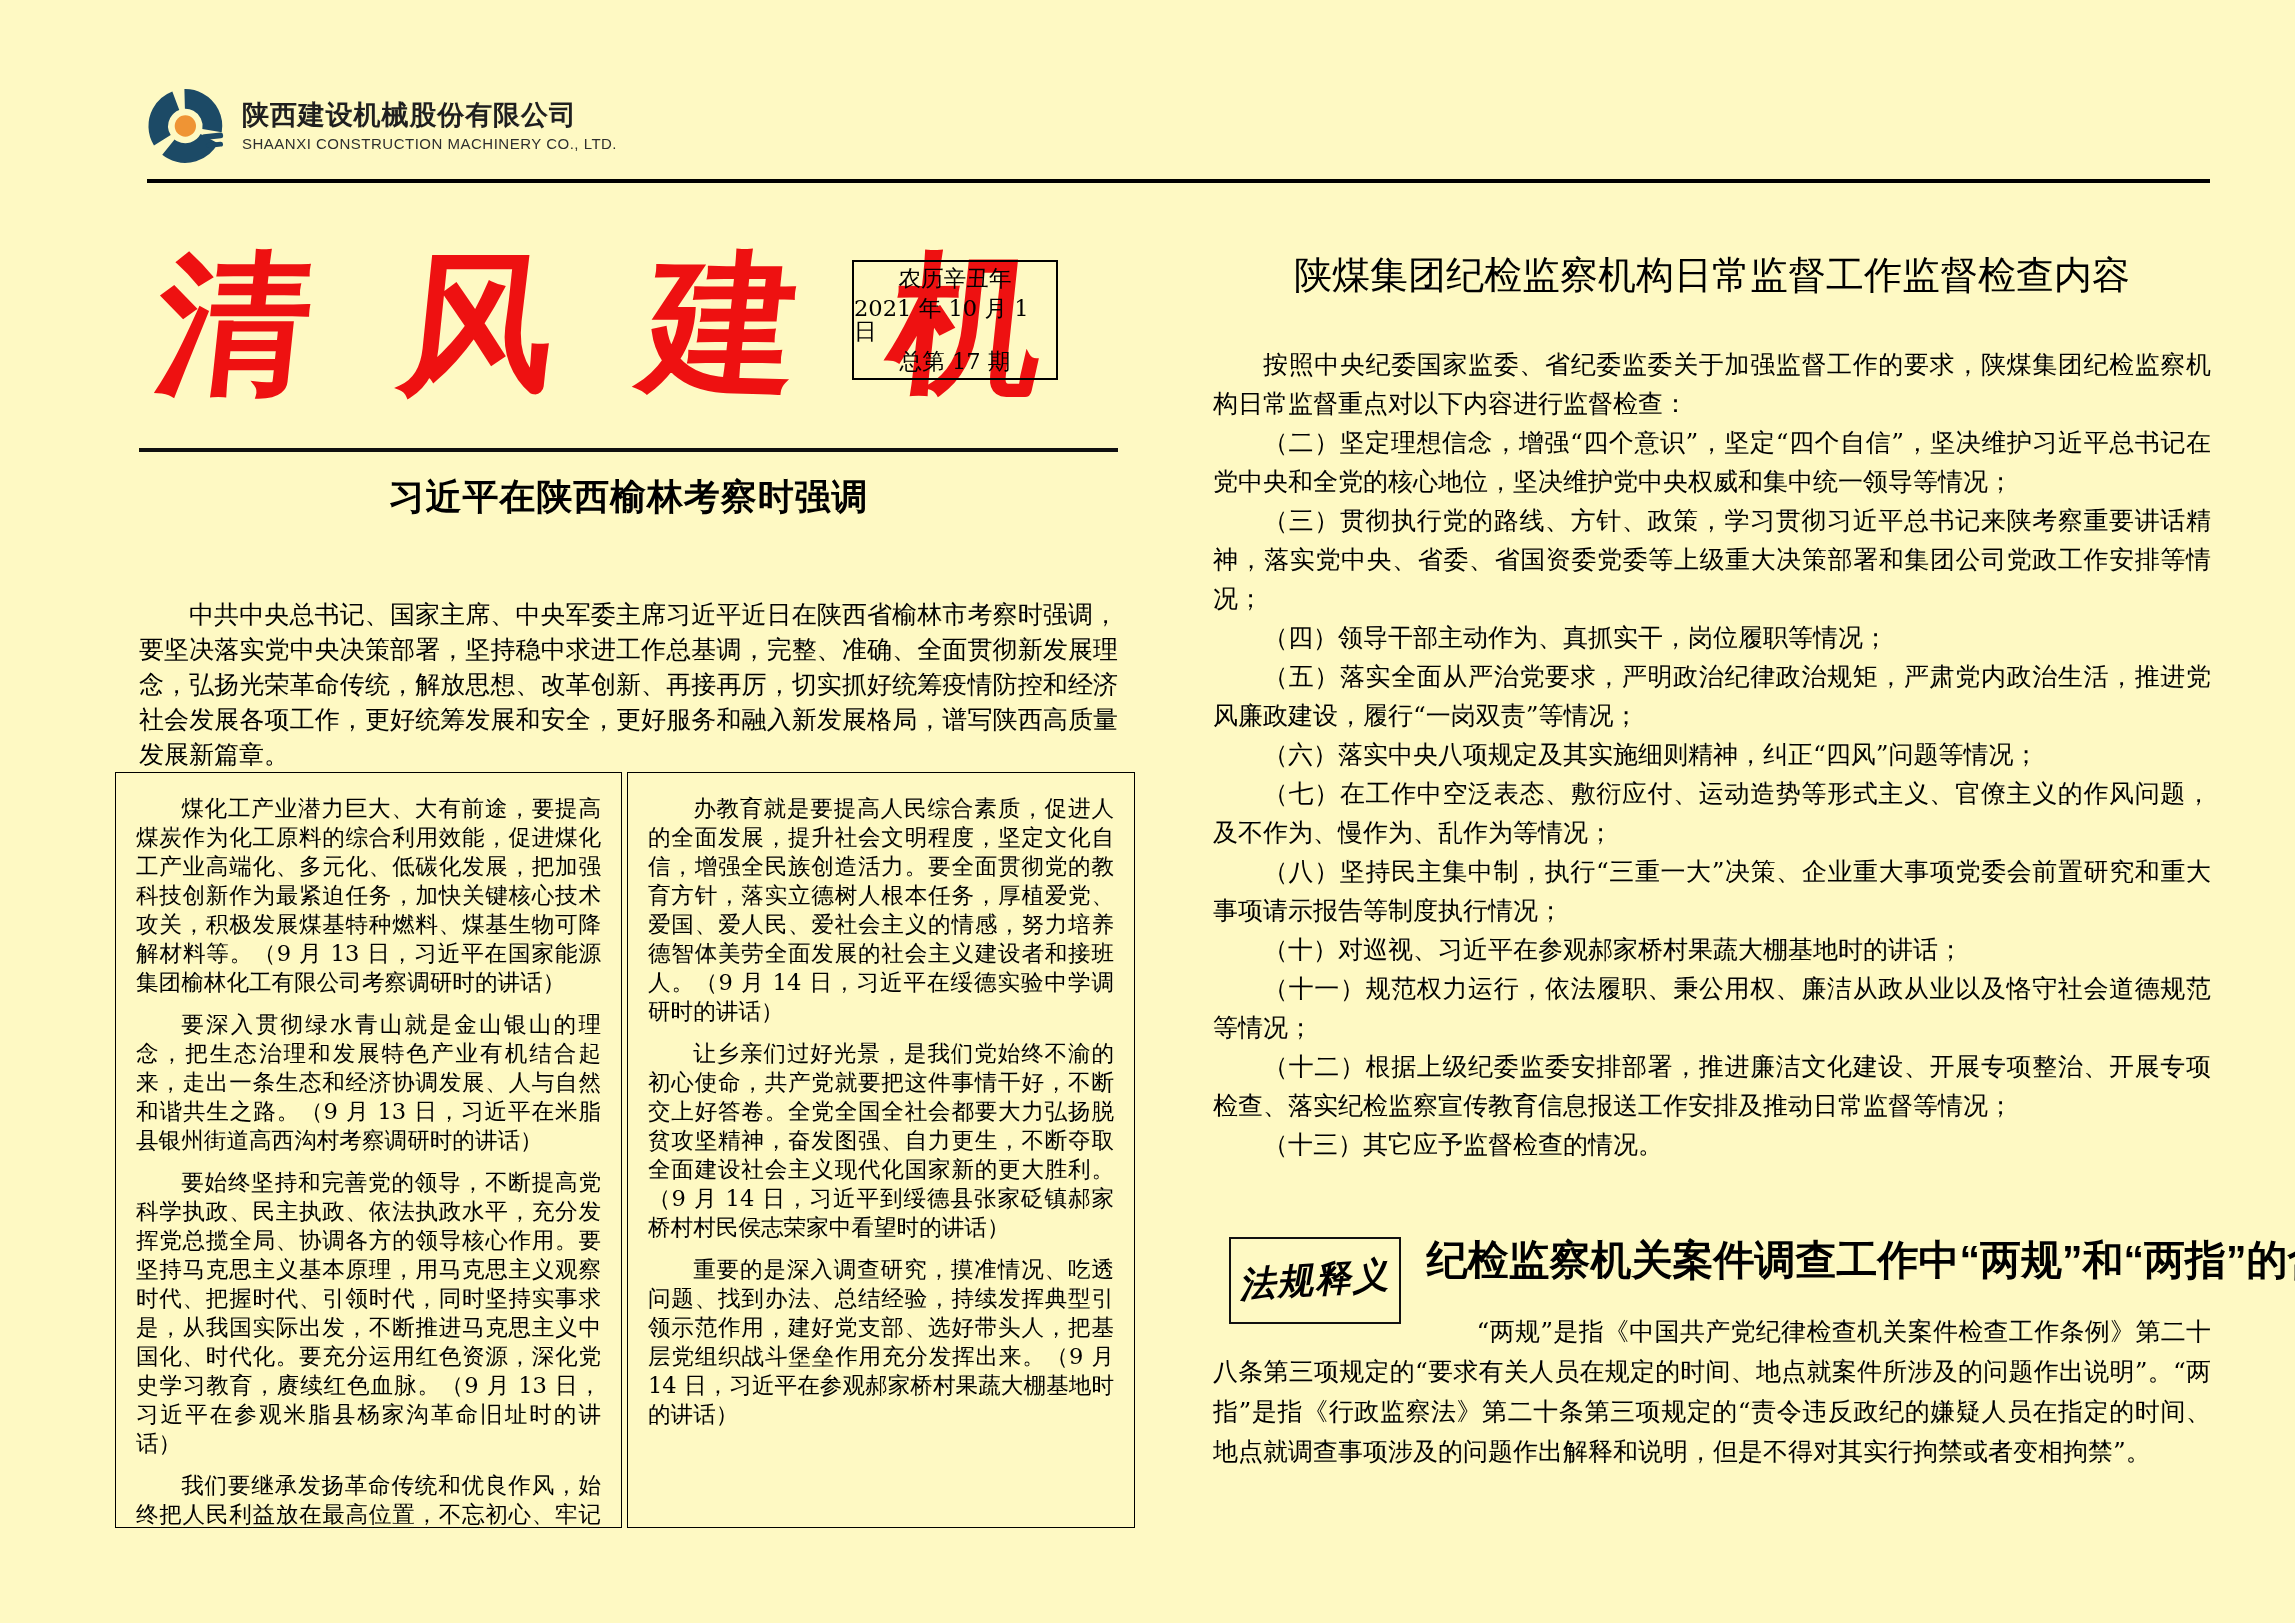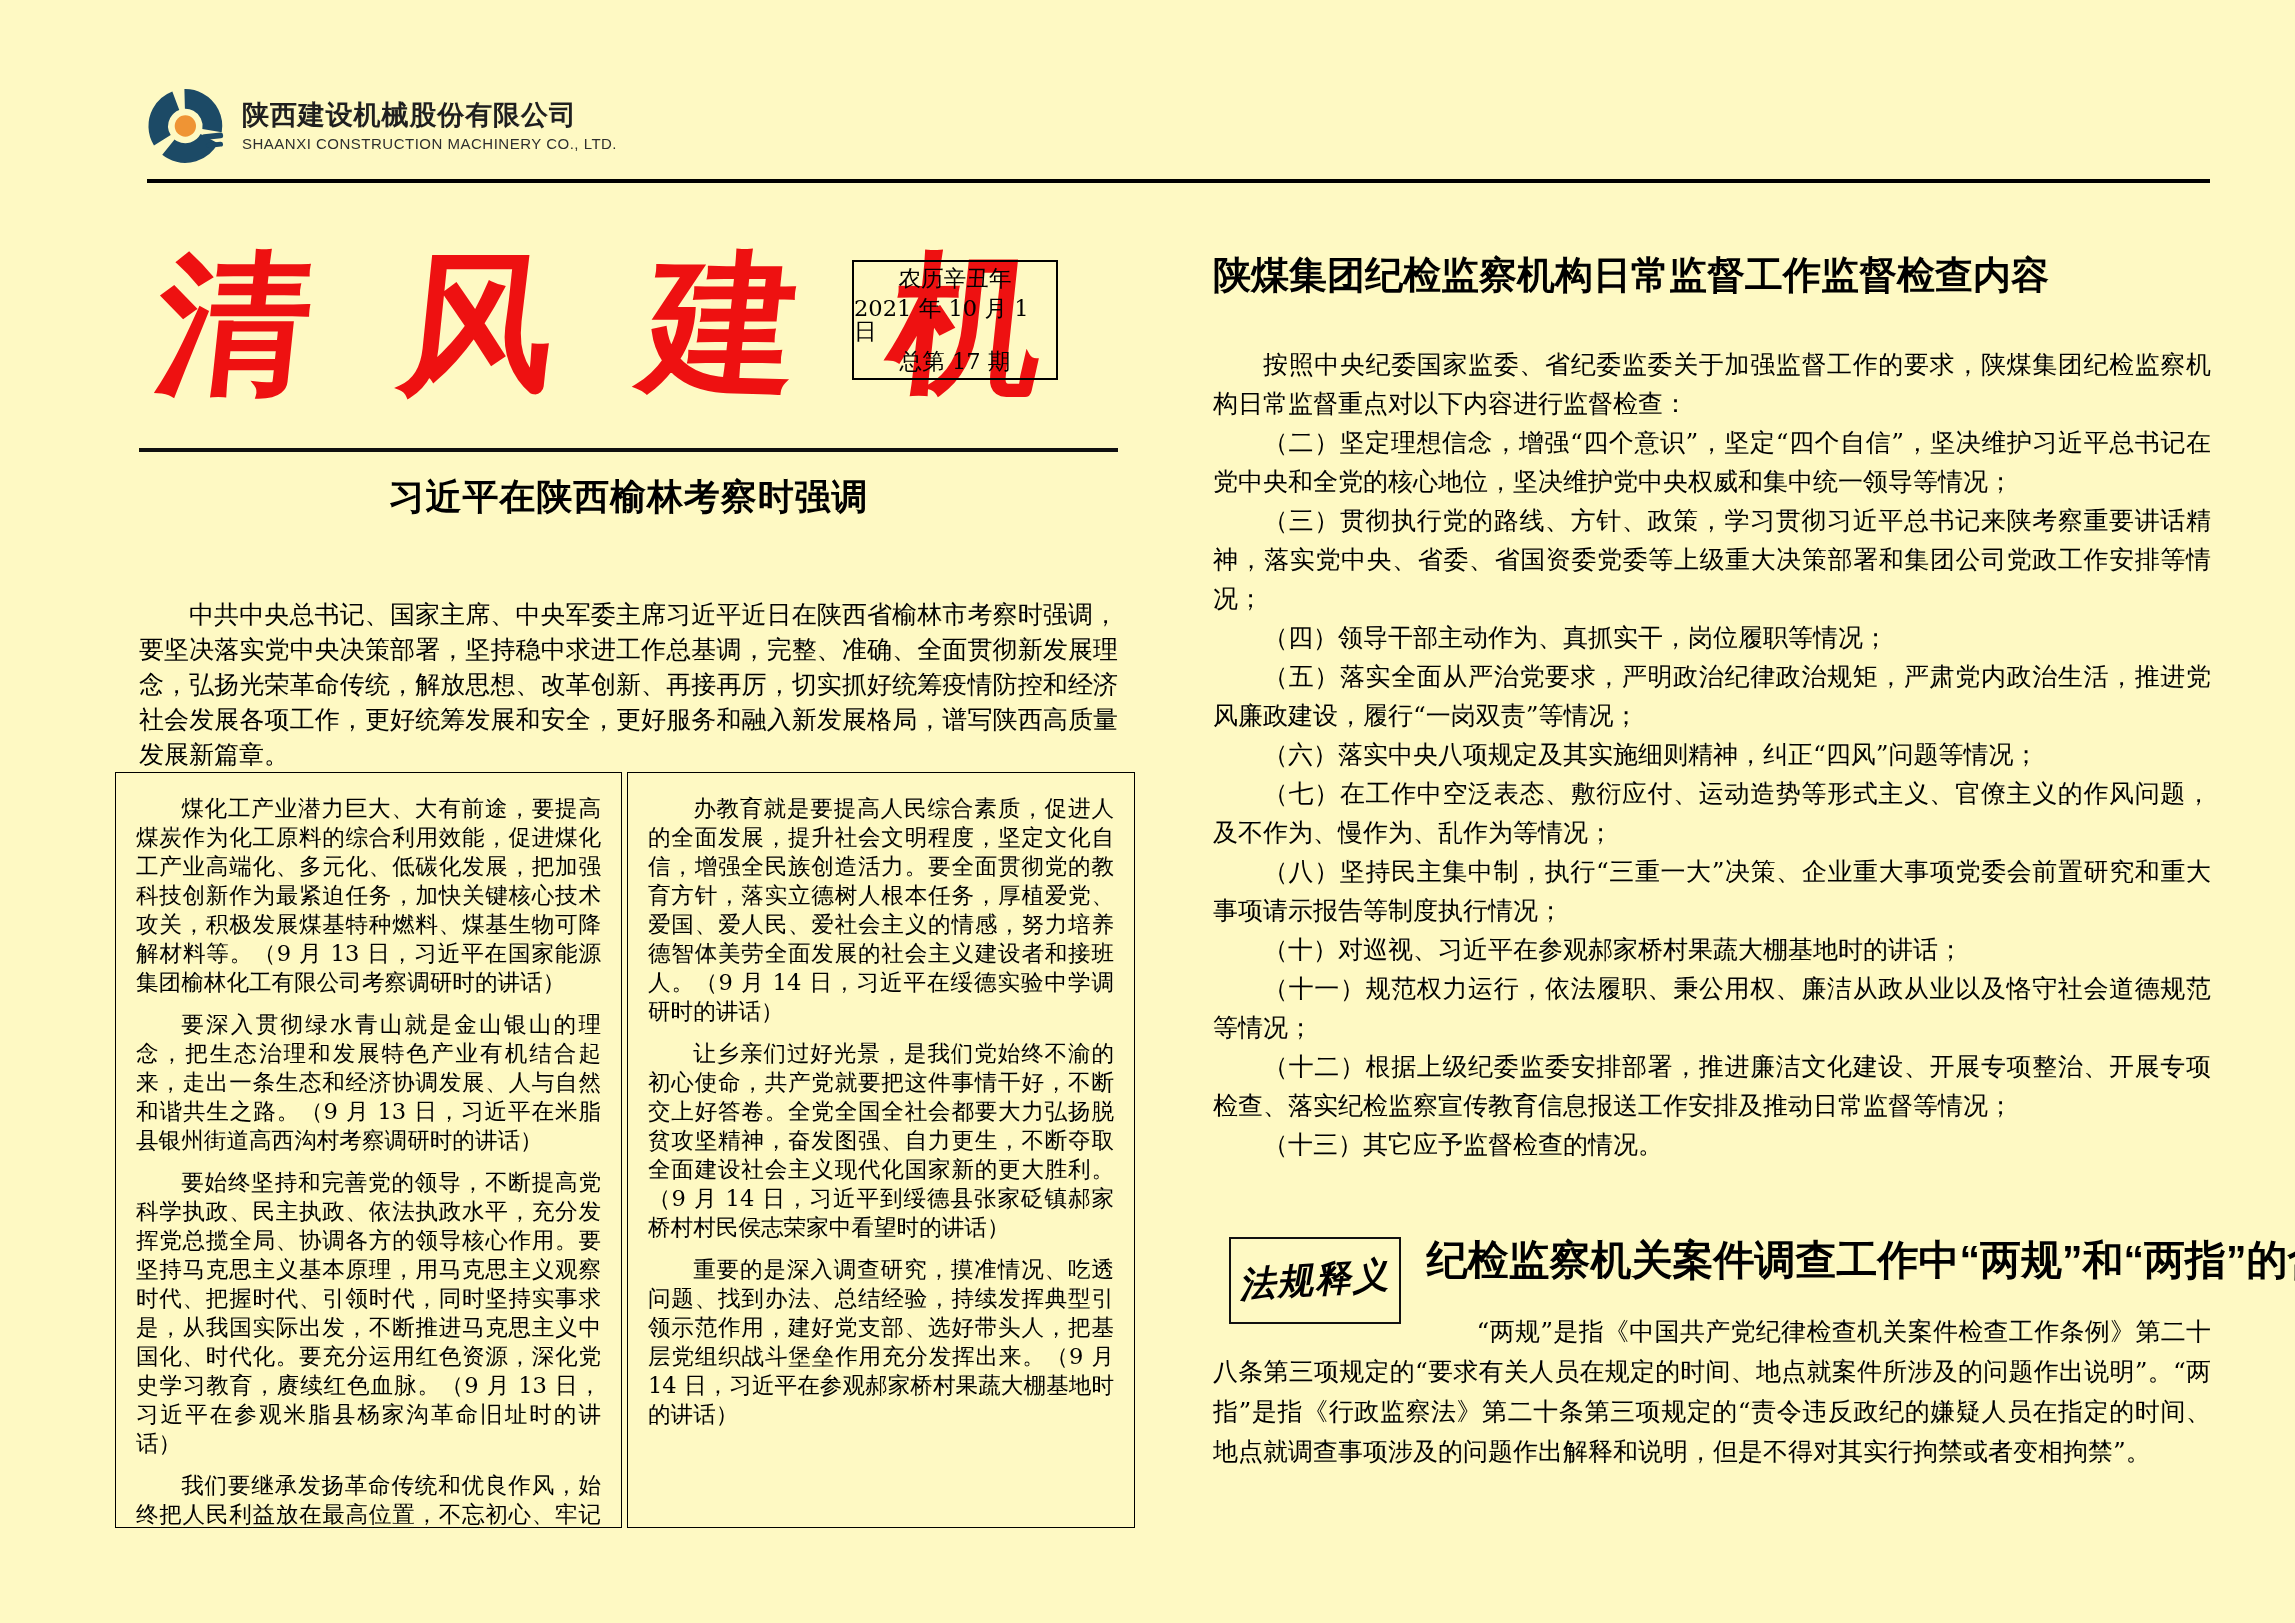--- a/index.html
+++ b/index.html
@@ -31,22 +31,22 @@
   .intro{position:absolute;left:139px;top:597px;width:979px;font-size:25px;line-height:35px;
          text-align:justify;text-indent:2em;margin:0;}
 
   .quote-box{position:absolute;top:756px;height:756px;border:1.7px solid #000;box-sizing:border-box;
              padding:21px 20px;overflow:hidden;margin-top:16px;}
   .quote-left{left:115px;width:507px;}
   .quote-right{left:627px;width:508px;}
   .quote-box p{margin:0 0 13px;font-size:22.6px;line-height:29px;text-align:justify;text-indent:2em;}
 
   
-  .rp-title{position:absolute;left:1213px;top:250px;width:998px;text-align:left;
-            font-family:"Liberation Sans",sans-serif;font-weight:700;font-size:38px;margin:0;}
+  .rp-title{position:absolute;left:1213px;top:250px;width:998px;text-align:center;
+            font-family:"Liberation Sans",sans-serif;font-weight:400;font-size:38px;margin:0;}
   .rp-body{position:absolute;left:1213px;top:345px;width:998px;}
   .rp-body p{margin:0;font-size:25px;line-height:39px;text-align:justify;text-indent:2em;}
 
   .law-section{position:absolute;left:1213px;top:1232px;width:998px;}
   .law-box{float:left;width:172px;height:87px;border:2.6px solid #111;box-sizing:border-box;
            margin:5.2px 26px 10.4px 15.6px;display:flex;align-items:center;justify-content:center;}
   .law-box span{font-size:36px;font-weight:bold;font-style:italic;letter-spacing:1.7px;
                 transform:rotate(-4deg);display:inline-block;}
   .law-title{font-family:"Liberation Sans",sans-serif;font-weight:900;font-size:41px;
              text-align:right;margin:1px 0 24px;white-space:nowrap;}

